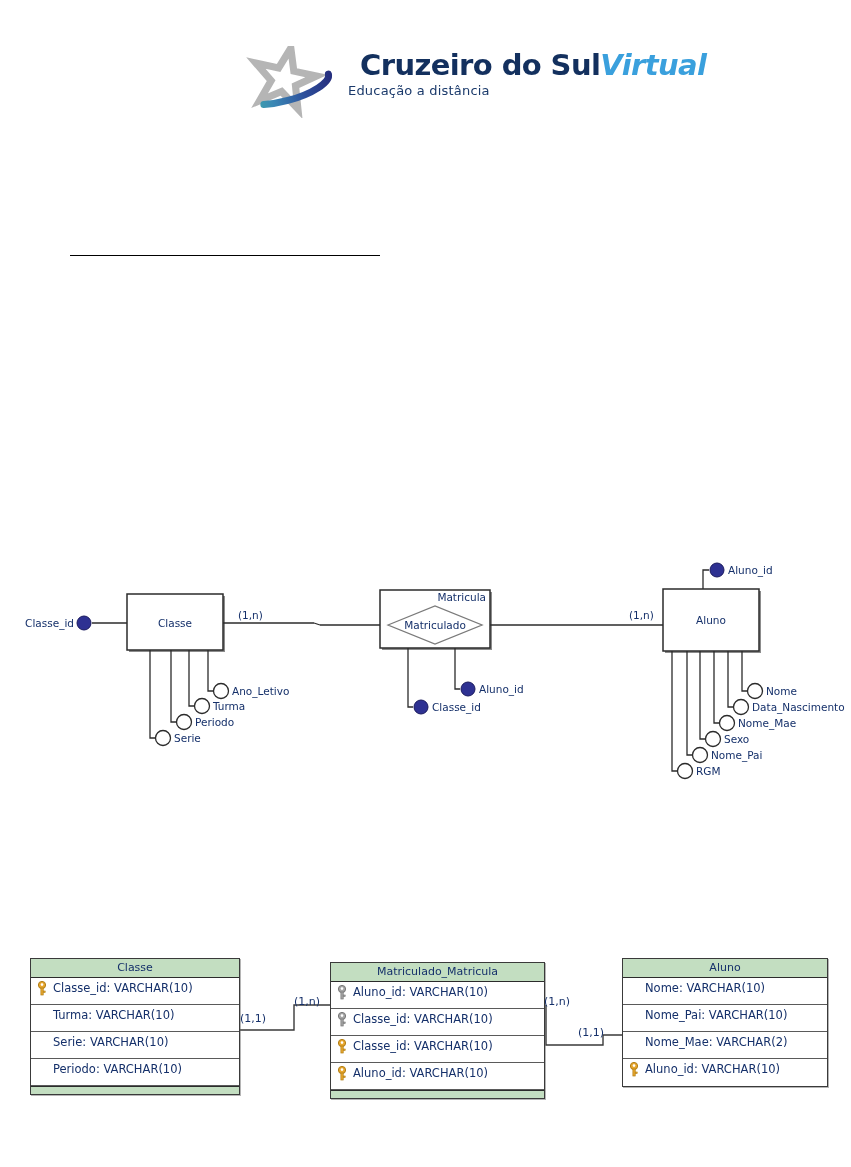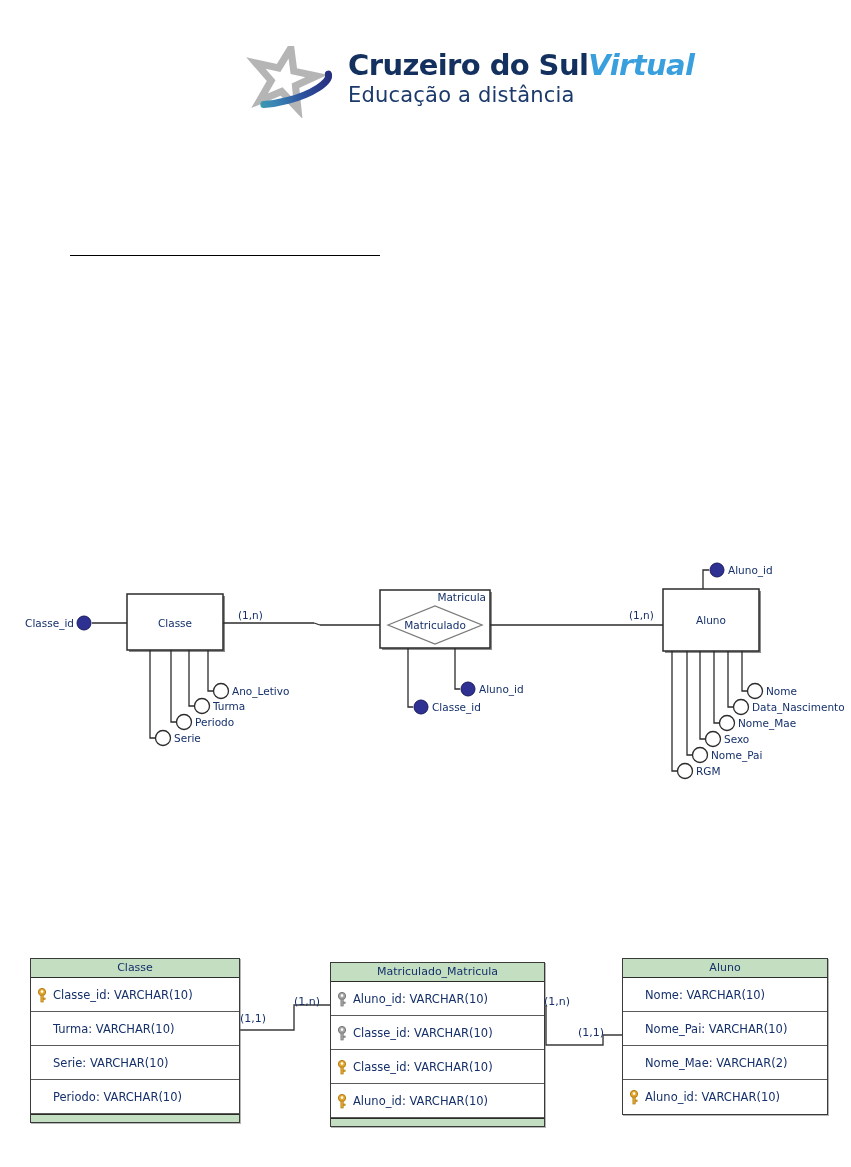--- a/index.html
+++ b/index.html
@@ -12,24 +12,24 @@
 
   
   #logo-block{left:228px;top:46px;width:400px;height:78px;}
   #logo-mark{position:absolute;left:0;top:0;width:112px;height:72px;}
   #logo-text{position:absolute;left:120px;top:4px;}
   .logo-title{
     font-family:"DejaVu Sans","Liberation Sans",sans-serif;
     font-size:29px;font-weight:bold;letter-spacing:-0.6px;
     white-space:nowrap;line-height:1.05;
   }
-  .lt-dark{color:#13305e;}
+  .lt-dark{color:#13305e;margin-left:12px;}
   .lt-light{color:#3aa0dd;font-style:italic;}
   .logo-sub{
-    font-size:21px;color:#1b3a6b;letter-spacing:.2px;
+    font-size:13px;color:#1b3a6b;letter-spacing:.2px;
     margin-top:3px;white-space:nowrap;
   }
 
   
   #top-rule{left:70px;top:255px;width:310px;height:0;border-top:1.6px solid #000;}
 
   
   #er-layer{left:0;top:0;width:851px;height:1167px;}
   #er-layer svg{display:block;}
 
@@ -50,21 +50,20 @@
     overflow:hidden;white-space:nowrap;
   }
   .rt-row{
     height:27px;line-height:21px;
     border-bottom:1px solid #5a5a5a;
     font-size:11.5px;color:#15306a;
     position:relative;
     padding-left:22px;
     white-space:nowrap;overflow:hidden;
     box-sizing:border-box;
-    margin-top:7px;
   }
   .rt-row:last-of-type{border-bottom:none;}
   .rt-foot{
     background:#c3dec1;height:7px;
     border-top:1.6px solid #2b2b2b;
   }
   .keyicon{position:absolute;left:5px;top:3px;width:12px;height:15px;}
 
   
   .card-lbl{

